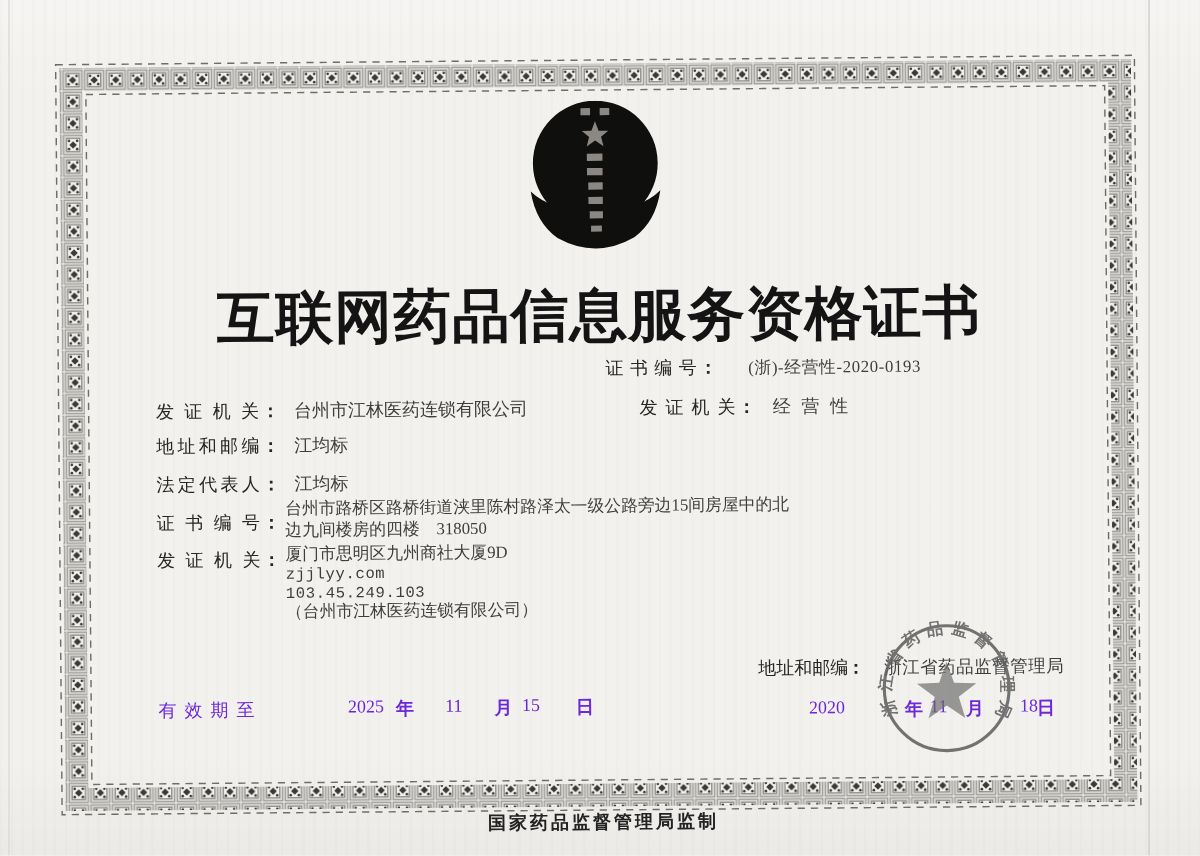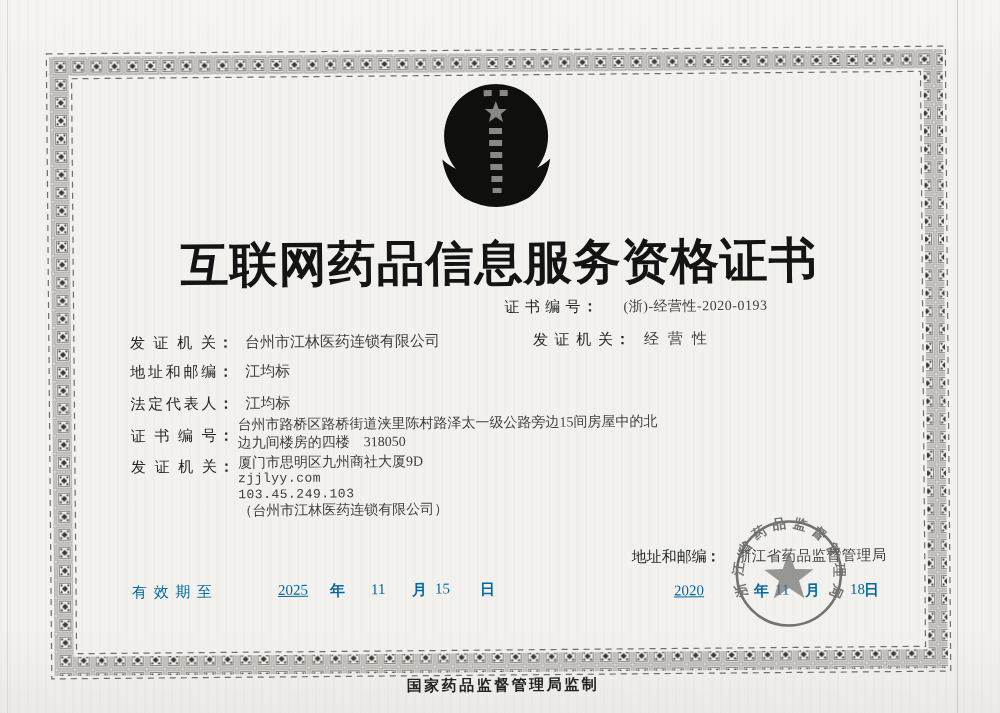--- a/index.html
+++ b/index.html
@@ -50,21 +50,21 @@
   .addr-label{left:130px;top:424px;}
   .addr-lines{left:237px;top:414px;font-size:14px;line-height:18px;color:#3e3e3e;white-space:nowrap;}
 
   .dom-label{left:130px;top:455px;}
   .dom-lines{left:237px;top:453px;font-size:14px;line-height:16px;color:#3e3e3e;white-space:nowrap;}
   .mono{font-family:"Liberation Mono","DejaVu Sans Mono",monospace;font-size:13px;letter-spacing:.5px;}
 
   .r-issuer{left:630px;top:549px;}
   .r-issuer .val{margin-left:16px;font-size:14.5px;letter-spacing:.5px;}
 
-  .daterow span{position:absolute;top:0;font-size:15px;color:#0369a1;}
+  .daterow span{position:absolute;top:0;font-size:15px;color:#6d28d9;}
   .r-valid{left:0;top:580px;height:20px;width:1000px;}
   .r-issued{left:0;top:584px;height:20px;width:1000px;}
   .unit{font-weight:700;}
 
   .seal{position:absolute;left:713px;top:500px;width:150px;height:155px;opacity:.85;}
 
   .footer{
     position:absolute;left:0;right:0;top:676px;text-align:center;
     font-size:15px;font-weight:700;letter-spacing:2.5px;color:#222;
   }
@@ -158,30 +158,30 @@
     <div class="mono">103.45.249.103</div>
     <div>（台州市江林医药连锁有限公司）</div>
   </div>
 
   <div class="row r-issuer">
     <span class="lbl w72">地址和邮编</span><span class="colon">：</span><span class="val">浙江省药品监督管理局</span>
   </div>
 
   <div class="row daterow r-valid">
     <span class="lbl w80" style="left:130px;position:absolute;">有效期至</span>
-    <span style="left:276px;text-decoration:underline;">2025</span>
+    <span style="left:288px;">2025</span>
     <span class="unit" style="left:328px;">年</span>
     <span style="left:369px;">11</span>
     <span class="unit" style="left:410px;">月</span>
     <span style="left:433px;">15</span>
     <span class="unit" style="left:478px;">日</span>
   </div>
 
   <div class="row daterow r-issued">
-    <span style="left:672px;text-decoration:underline;">2020</span>
+    <span style="left:672px;">2020</span>
     <span class="unit" style="left:752px;">年</span>
     <span style="left:773px;">11</span>
     <span class="unit" style="left:803px;">月</span>
     <span style="left:848px;">18</span>
     <span class="unit" style="left:862px;">日</span>
   </div>
 
   <svg class="seal" viewBox="0 0 150 155">
     <defs>
       <path id="sealArc" d="M 34 99 A 46 46 0 1 1 114 99" fill="none"></path>

